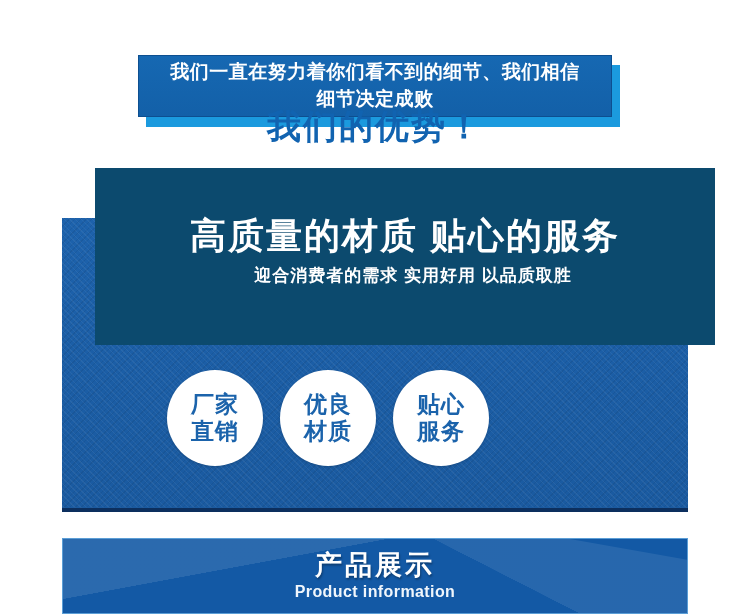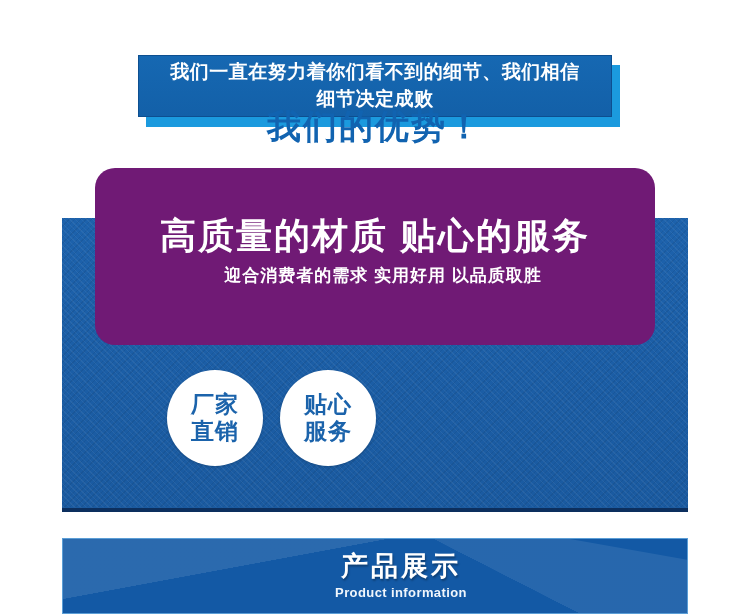--- a/index.html
+++ b/index.html
@@ -103,24 +103,24 @@
     width: 100%;
     height: 4px;
     background: #0c2f5e;
   }
 
   
   .light-panel {
     position: absolute;
     left: 95px;
     top: 168px;
-    width: 560px;
+    width: 620px;
     height: 177px;
-    background: #701a75;
-    border-radius: 20px;
+    background: #0c4a6e;
+    border-radius: 0;
     display: flex;
     flex-direction: column;
     align-items: center;
     justify-content: center;
   }
   .lp-headline {
     color: #ffffff;
     font-size: 36px;
     font-weight: bold;
     letter-spacing: 2px;
@@ -215,34 +215,33 @@
     transform: rotate(10deg);
   }
   .pb-inner {
     position: relative;
     width: 100%;
     height: 100%;
     display: flex;
     flex-direction: column;
     align-items: center;
     justify-content: center;
-    padding-left: 26px;
   }
   .pb-title {
     color: #ffffff;
     font-size: 27px;
     font-weight: bold;
     letter-spacing: 3px;
     line-height: 1.1;
     text-shadow: 1px 2px 2px rgba(0,0,0,0.30);
     margin-bottom: 3px;
   }
   .pb-sub {
     color: #f0f6fc;
-    font-size: 13px;
+    font-size: 16px;
     font-weight: bold;
     letter-spacing: 0.4px;
   }
 </style>
 </head>
 <body>
 
 <div class="page">
 
   <div class="headline-wrap">
@@ -261,20 +260,24 @@
 
   <div class="light-panel">
     <div class="lp-headline">高质量的材质 贴心的服务</div>
     <div class="lp-subhead">迎合消费者的需求  实用好用  以品质取胜</div>
   </div>
 
   <div class="circles">
     <div class="circle">
       <div class="circle-text">厂家
 直销</div>
+    </div>
+    <div class="circle">
+      <div class="circle-text">优良
+材质</div>
     </div>
     <div class="circle">
       <div class="circle-text">贴心
 服务</div>
     </div>
   </div>
 
   <div class="product-banner">
     <div class="pb-streak-a"></div>
     <div class="pb-streak-b"></div>

